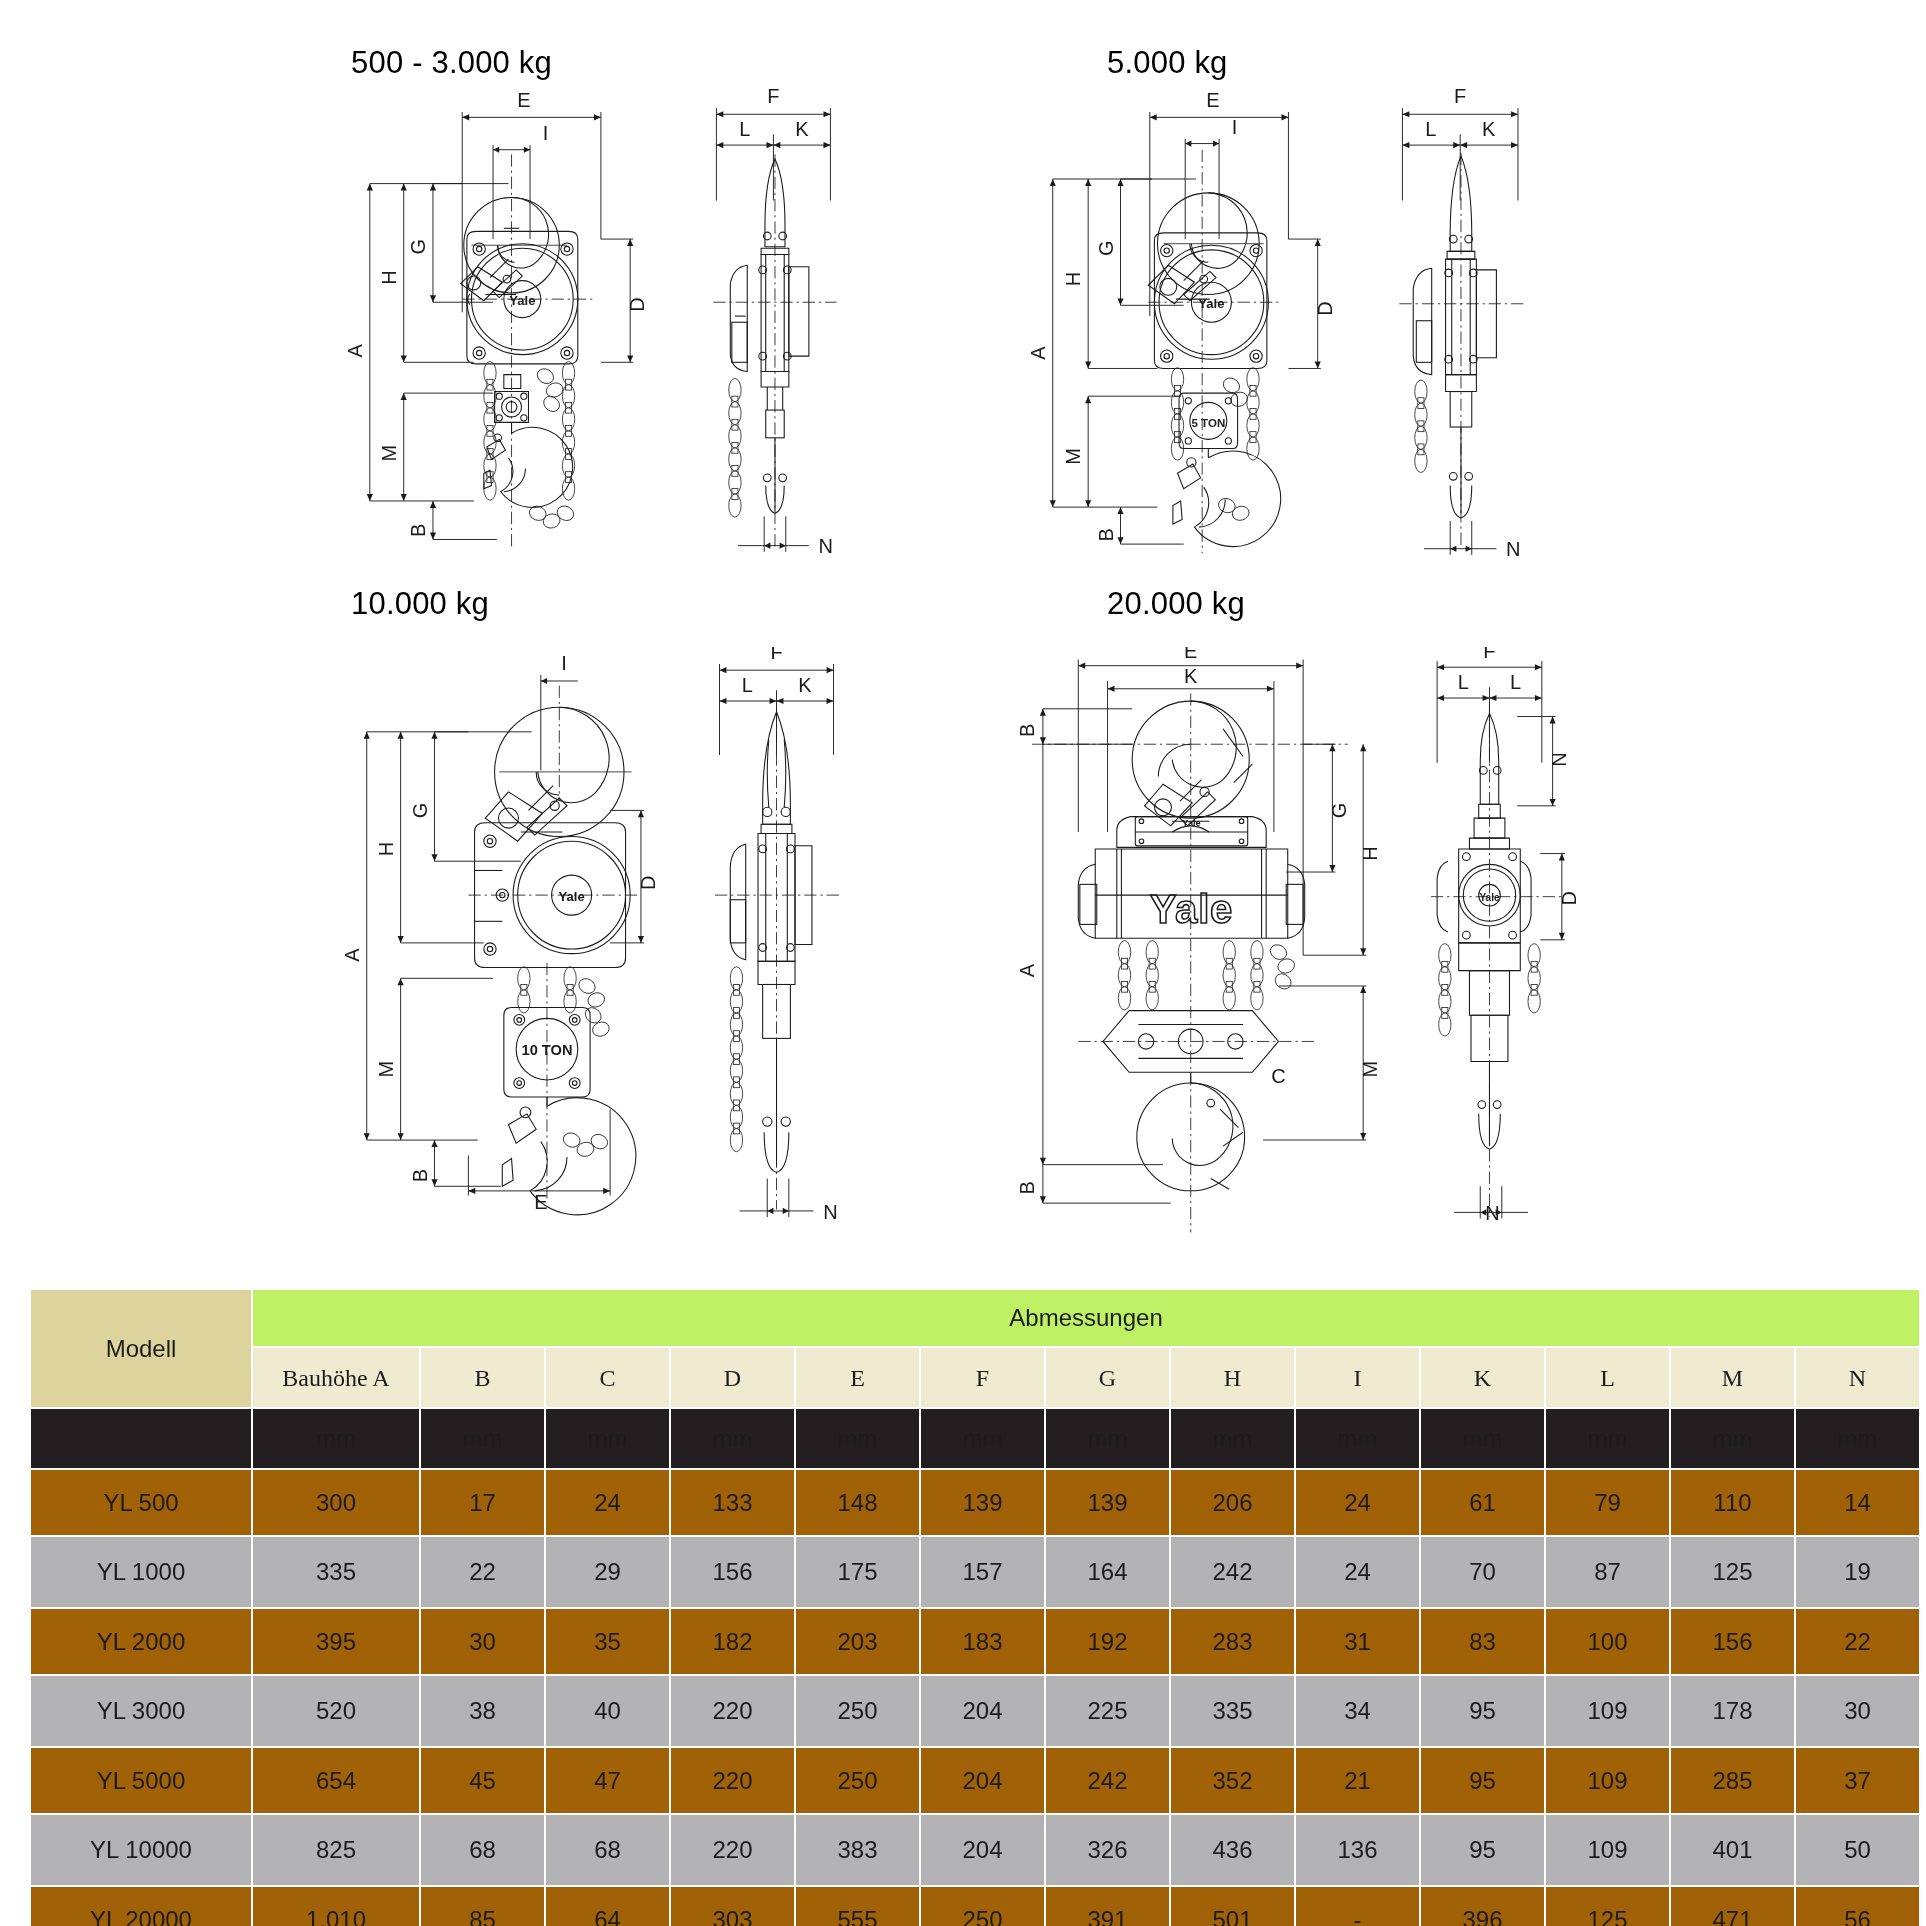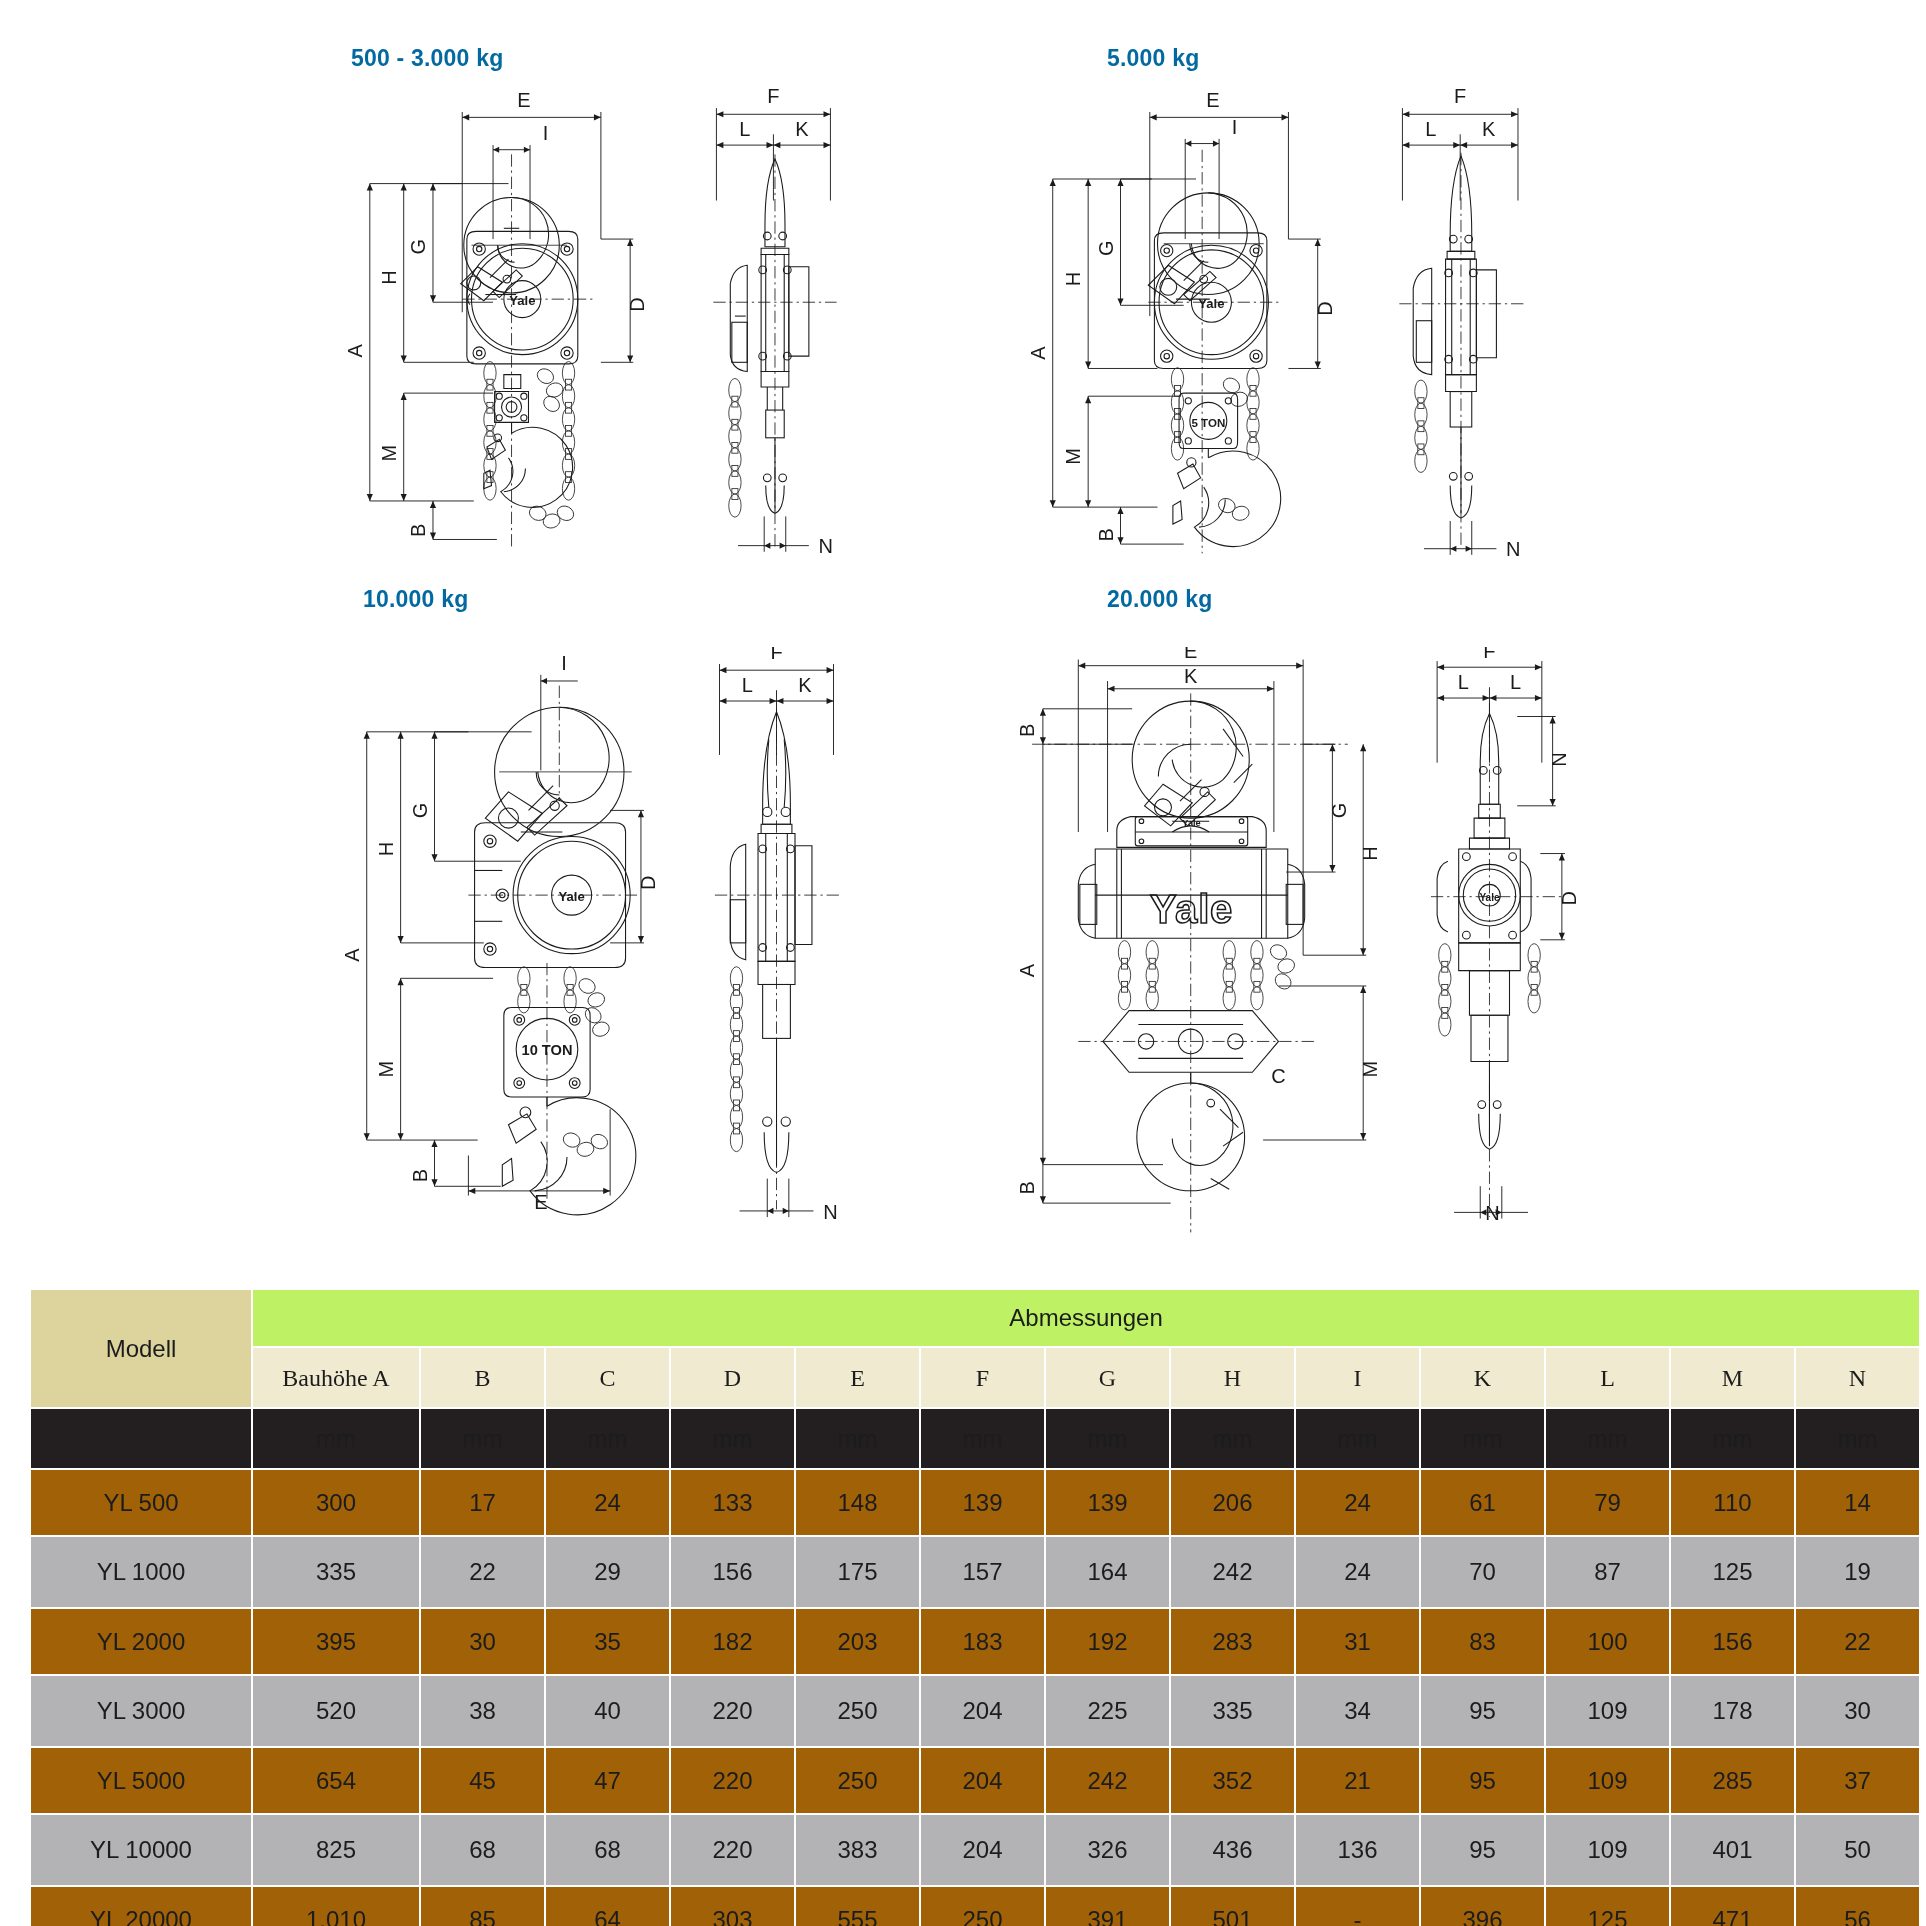--- a/index.html
+++ b/index.html
@@ -9,24 +9,24 @@
     font-family:"Liberation Sans", sans-serif;
     overflow:hidden;
     position:relative;
   }
   .page{position:relative;width:1926px;height:1926px;}
 
   
   .drawings{position:relative;width:1926px;height:1279px;}
   .dwg-title{
     position:absolute;
-    font-weight:bold;
-    font-size:23px;
+    font-weight:normal;
+    font-size:31px;
     letter-spacing:0.2px;
-    color:#0369a1;
+    color:#000000;
     white-space:nowrap;
   }
   .dwg-block{position:absolute;}
   .dwg-block svg{display:block;}
 
   
   .tbl-wrap{position:absolute;left:29px;top:1288px;width:1868px;}
   table.spec{
     border-collapse:separate;
     border-spacing:2.3px;
@@ -500,21 +500,21 @@
             <ellipse cx="44" cy="458" rx="8" ry="15"></ellipse>
               <ellipse cx="44" cy="488" rx="8" ry="15"></ellipse>
             <rect x="40" y="406" width="8" height="14"></rect>
               <rect x="40" y="436" width="8" height="14"></rect>
             <rect x="40" y="466" width="8" height="14"></rect>
           </g>
         </g>
       </svg>
     </div>
 
-    <div class="dwg-title" style="left:363px;top:586px;">10.000 kg</div>
+    <div class="dwg-title" style="left:351px;top:586px;">10.000 kg</div>
 
     <div class="dwg-block" style="left:339px;top:647px;">
       <svg width="570" height="601" viewBox="0 0 740 780">
         <g class="ln-dim">
 
           <line x1="262" y1="36" x2="262" y2="160"></line>
           <line x1="262" y1="44" x2="310" y2="44"></line>
           <path d="M262 44 l8 -4 v8 z" fill="#1b1b1b" stroke="none"></path>
 
           <line x1="36" y1="110" x2="168" y2="110"></line>

